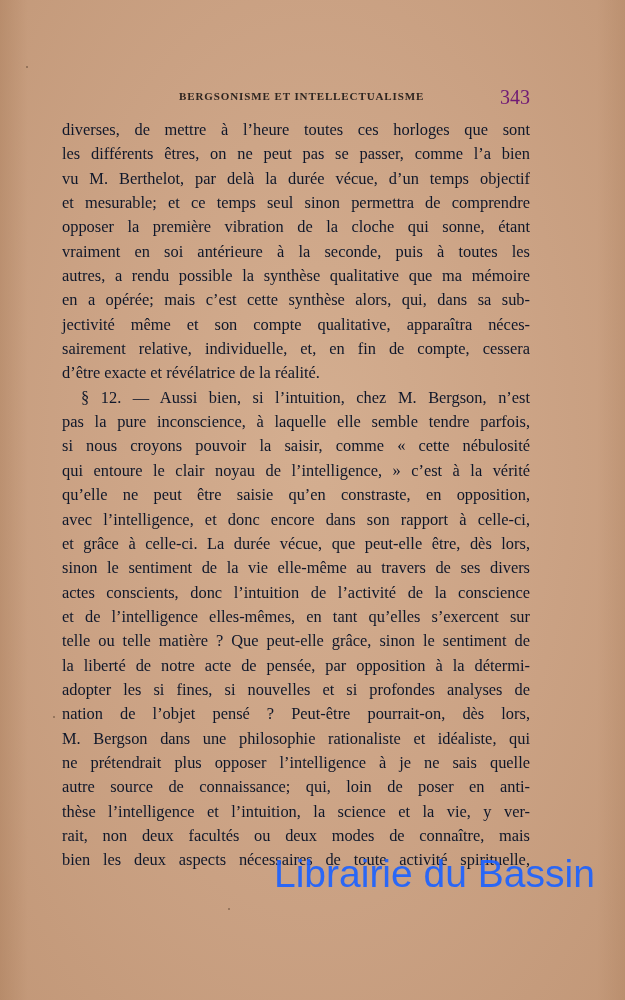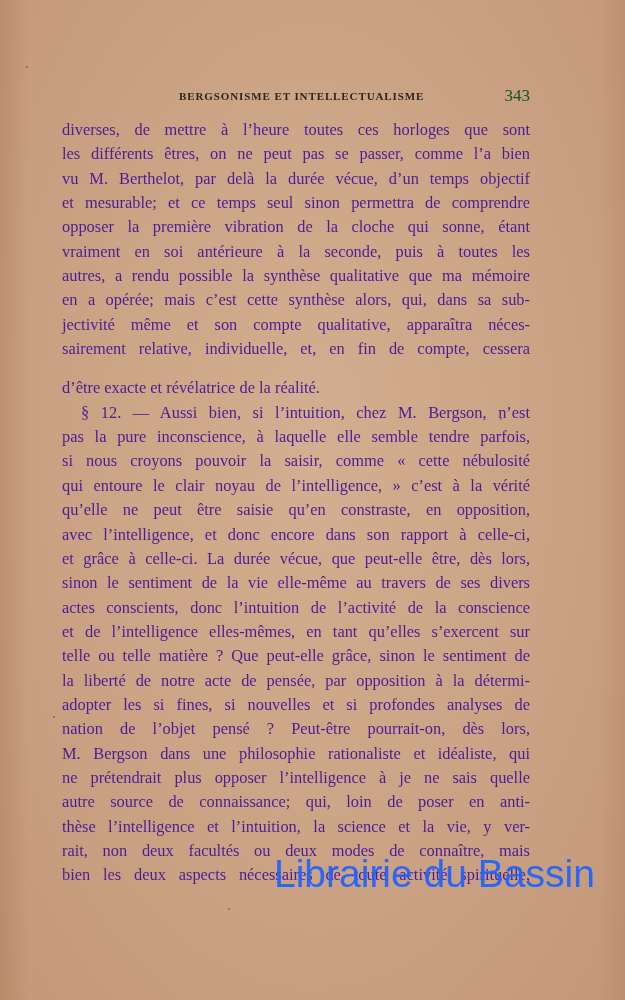--- a/index.html
+++ b/index.html
@@ -39,42 +39,41 @@
     letter-spacing: 0.9px;
     font-weight: bold;
     color: #2e2520;
     white-space: nowrap;
   }
   .page-number {
     position: absolute;
     right: 0px;
     top: -2px;
     font-family: "Liberation Serif", serif;
-    font-size: 17px;
-    color: #14532d;
+    font-size: 20px;
+    color: #701a75;
   }
   .body-text {
     position: absolute;
     left: 62px;
     top: 118px;
     width: 468px;
   }
   .line {
     height: 24.35px;
     line-height: 24.35px;
     font-family: "Liberation Serif", serif;
     font-size: 16.4px;
     white-space: nowrap;
     text-align: justify;
     text-align-last: justify;
-    color: #4c1d95;
+    color: #0f172a;
   }
   .line.last {
     text-align-last: left;
-    margin-top: 15px;
   }
   .line.indent {
     padding-left: 19px;
   }
   .watermark {
     position: absolute;
     left: 274px;
     top: 852px;
     font-family: "Liberation Sans", sans-serif;
     font-size: 39px;

